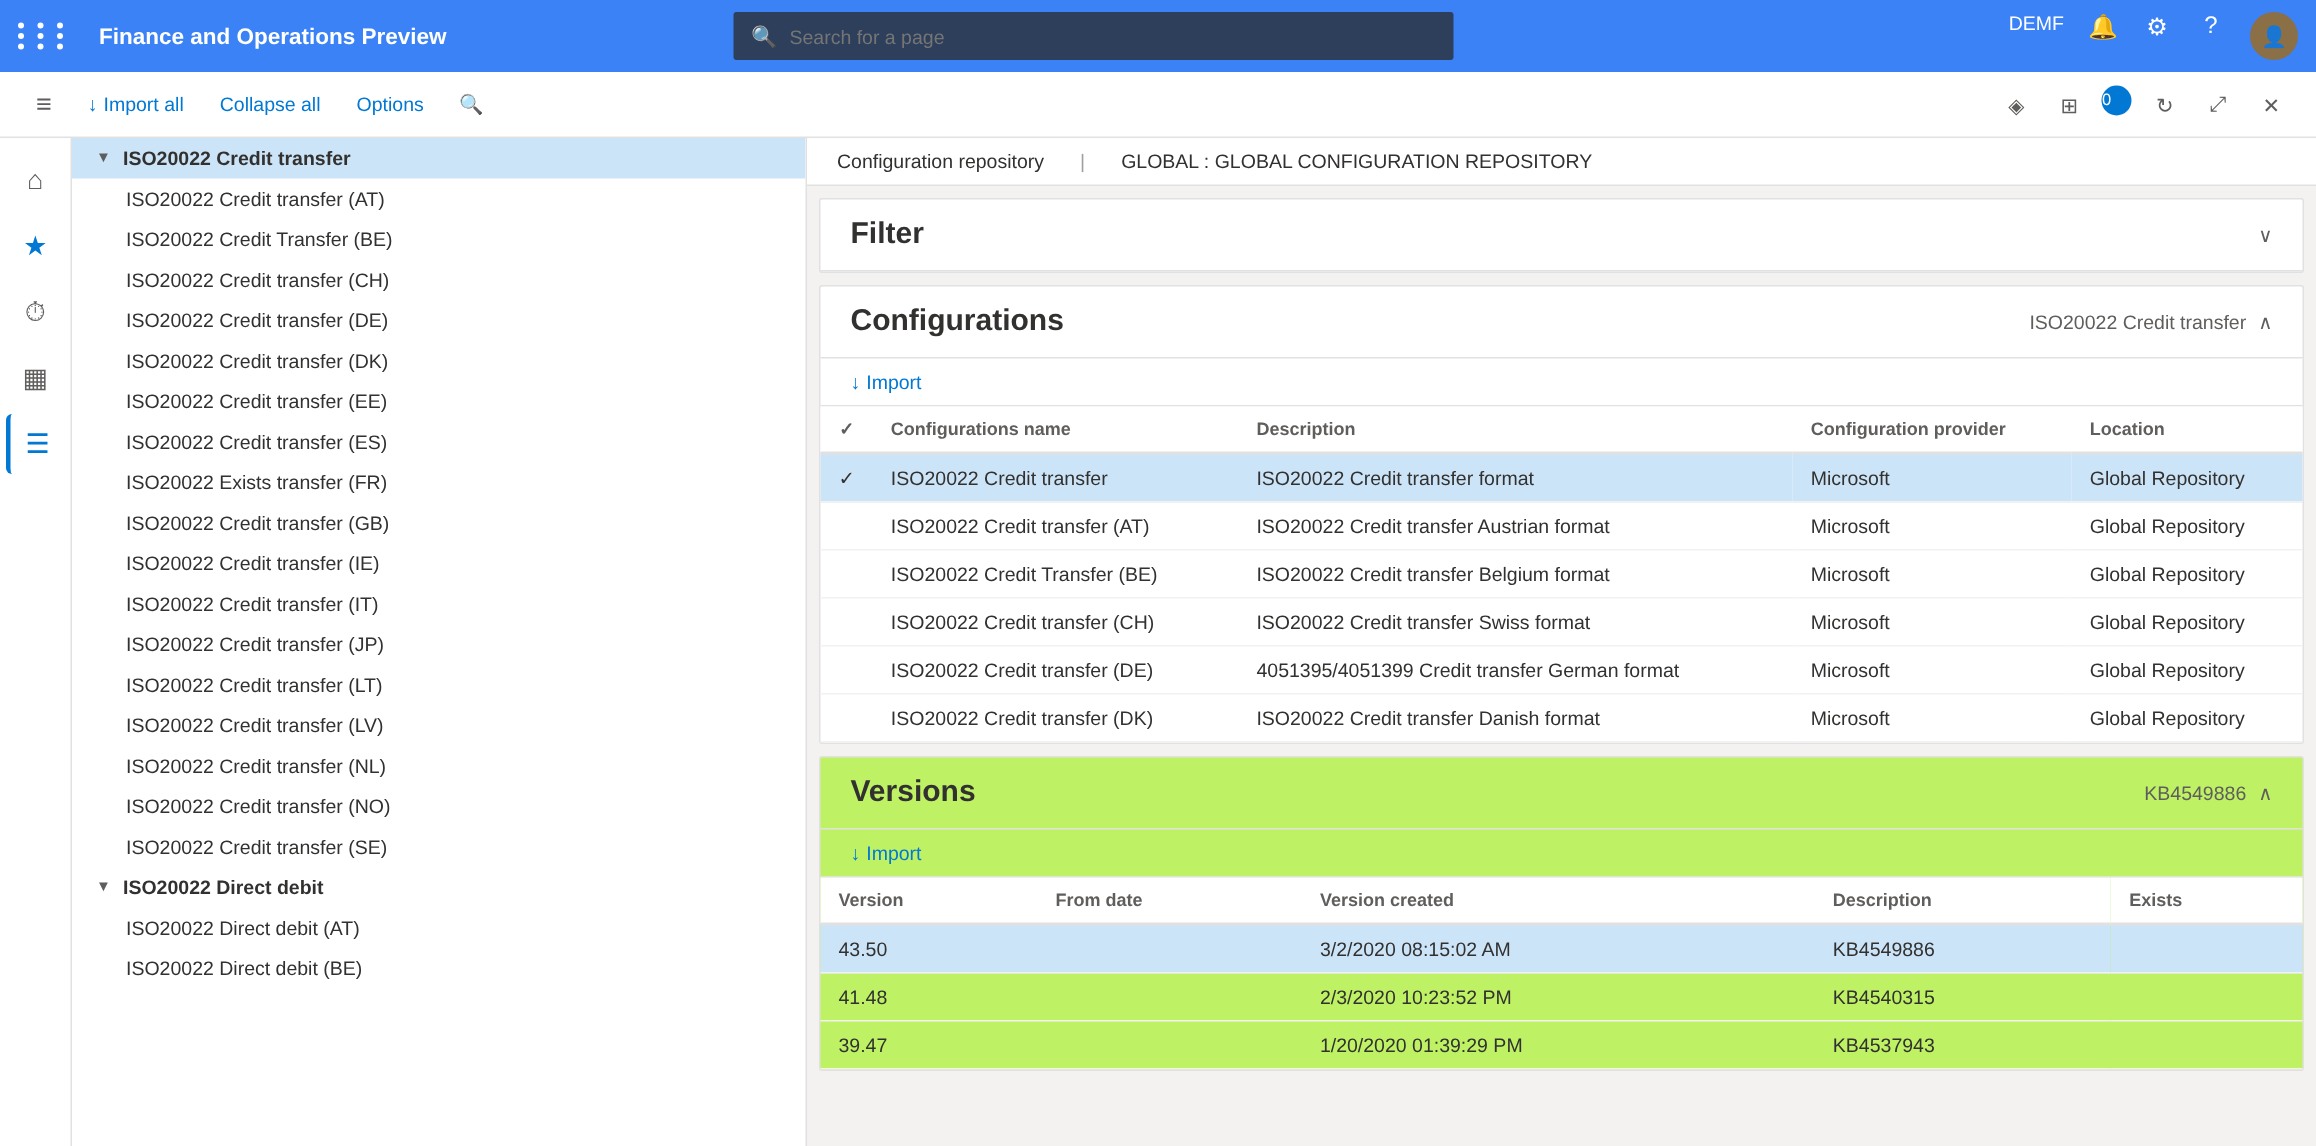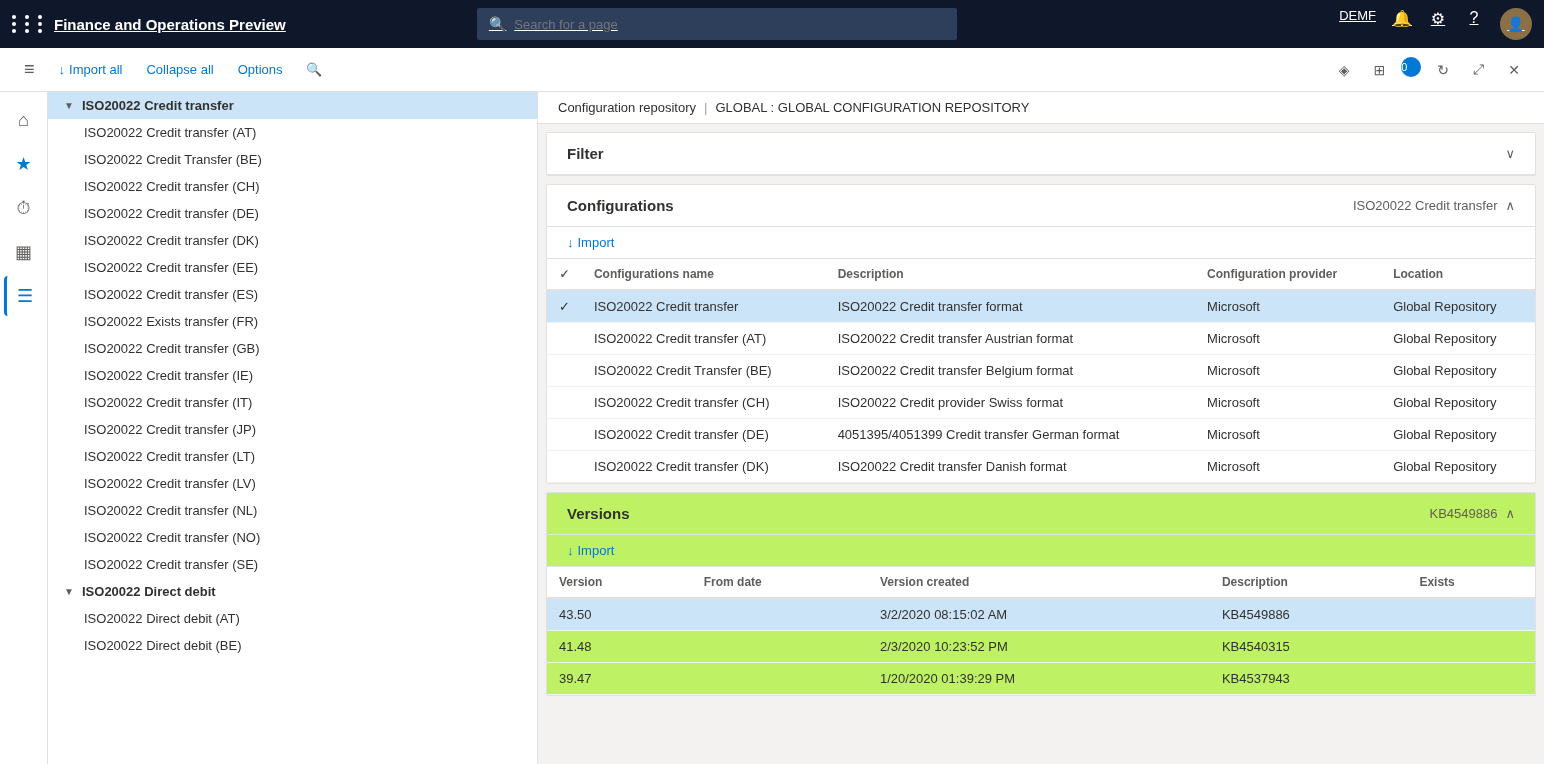--- a/index.html
+++ b/index.html
@@ -1,21 +1,21 @@
 <!DOCTYPE html>
 <html><head>
   <meta charset="utf-8">
   <style>
     * { box-sizing: border-box; margin: 0; padding: 0; }
     body { font-family: 'Segoe UI', sans-serif; font-size: 13px; background: #f3f2f1; overflow: hidden; }
 
     
     .top-nav {
-      display: flex; align-items: center; background: #0f172a; color: #fff;
-      height: 48px; padding: 0 12px; position: relative; z-index: 100; text-decoration: underline;
+      display: flex; align-items: center; background: #3b82f6; color: #fff;
+      height: 48px; padding: 0 12px; gap: 12px; position: relative; z-index: 100;
     }
     .top-nav-grid { display: grid; grid-template-columns: repeat(3,10px); gap: 3px; cursor: pointer; }
     .top-nav-grid span { width: 4px; height: 4px; background: #fff; border-radius: 50%; display: block; }
     .top-nav-title { font-size: 15px; font-weight: 600; color: #fff; white-space: nowrap; margin-left: 6px; }
     .top-nav-search {
       flex: 1; max-width: 480px; margin: 0 auto;
       background: #2e3f5c; border: none; border-radius: 2px;
       display: flex; align-items: center; padding: 0 12px; height: 32px; color: #ccc;
     }
     .top-nav-search input {
@@ -63,31 +63,31 @@
     .tree-item.level-1 { padding-left: 16px; font-weight: 600; }
     .tree-item.level-2 { padding-left: 36px; }
     .expand-icon { font-size: 10px; color: #605e5c; width: 12px; }
 
     
     .main-panel { flex: 1; overflow-y: auto; background: #f3f2f1; padding: 0; }
 
     
     .breadcrumb-bar {
       background: #fff; padding: 8px 20px; border-bottom: 1px solid #e1e1e1;
-      font-size: 13px; color: #323130; display: flex; align-items: center; gap: 8px;
+      font-size: 13px; color: #323130; display: flex; align-items: center; gap: 24px;
     }
     .breadcrumb-bar .sep { color: #a19f9d; }
 
     
     .section { background: #fff; margin: 8px; border: 1px solid #e1e1e1; border-radius: 2px; }
     .section-header {
       display: flex; align-items: center; justify-content: space-between;
       padding: 12px 20px; border-bottom: 1px solid #e1e1e1; cursor: pointer;
     }
-    .section-title { font-size: 15px; font-weight: 600; color: #323130; }
+    .section-title { font-size: 20px; font-weight: 600; color: #323130; }
     .section-right { display: flex; align-items: center; gap: 8px; color: #605e5c; font-size: 13px; }
 
     
     .table-toolbar { padding: 8px 20px; border-bottom: 1px solid #e1e1e1; }
     .import-btn {
       background: none; border: none; color: #0078d4; cursor: pointer; font-size: 13px;
       display: flex; align-items: center; gap: 4px;
     }
     table { width: 100%; border-collapse: collapse; }
     thead tr { border-bottom: 2px solid #e1e1e1; }
@@ -298,21 +298,21 @@
             <tr>
     <td class="check-col"></td>
     <td>ISO20022 Credit Transfer (BE)</td>
     <td>ISO20022 Credit transfer Belgium format</td>
     <td>Microsoft</td>
     <td>Global Repository</td>
   </tr>
             <tr>
     <td class="check-col"></td>
     <td>ISO20022 Credit transfer (CH)</td>
-    <td>ISO20022 Credit provider Swiss format</td>
+    <td>ISO20022 Credit transfer Swiss format</td>
     <td>Microsoft</td>
     <td>Global Repository</td>
   </tr>
             <tr>
     <td class="check-col"></td>
     <td>ISO20022 Credit transfer (DE)</td>
     <td>4051395/4051399 Credit transfer German format</td>
     <td>Microsoft</td>
     <td>Global Repository</td>
   </tr>

